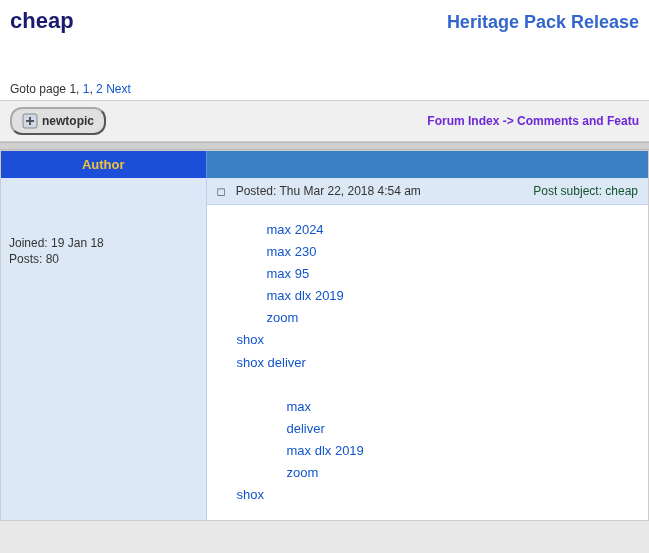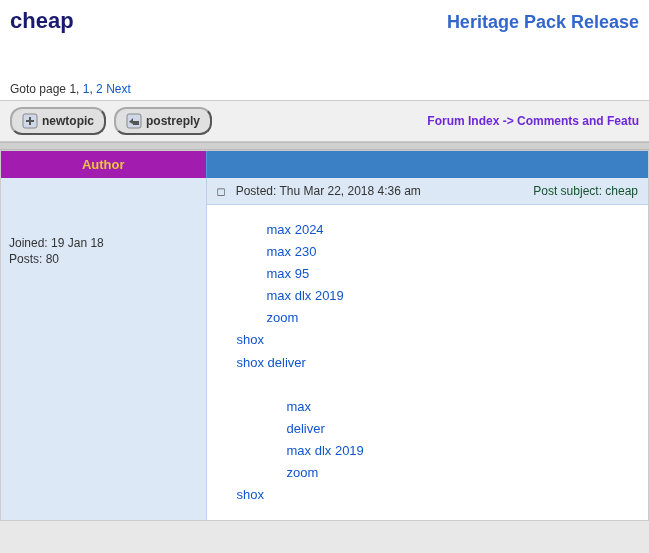--- a/index.html
+++ b/index.html
@@ -101,21 +101,21 @@
 
     
     .post-table {
       width: 100%;
       border-collapse: collapse;
       background: #fff;
     }
 
     
     .col-header-author {
-      background: #a21caf;
+      background: #1d4ed8;
       color: #f0c040;
       font-weight: bold;
       text-align: center;
       padding: 6px 8px;
       width: 205px;
       font-size: 13px;
       border-right: 1px solid #5599dd;
     }
     .col-header-post {
       background: #3b7fc4;
@@ -194,29 +194,20 @@
   <div class="toolbar-left">
     <a href="#" class="btn-forum">
       <span class="btn-icon">
         <svg width="16" height="16" viewBox="0 0 16 16">
           <rect x="1" y="1" width="14" height="14" rx="2" fill="#d0d8e8" stroke="#888" stroke-width="1"></rect>
           <line x1="8" y1="4" x2="8" y2="12" stroke="#555" stroke-width="2"></line>
           <line x1="4" y1="8" x2="12" y2="8" stroke="#555" stroke-width="2"></line>
         </svg>
       </span>
       <span>newtopic</span>
-    </a>
-    <a href="#" class="btn-forum">
-      <span class="btn-icon">
-        <svg width="16" height="16" viewBox="0 0 16 16">
-          <rect x="1" y="1" width="14" height="14" rx="2" fill="#d0d8e8" stroke="#888" stroke-width="1"></rect>
-          <polyline points="3,9 7,5 7,8 13,8 13,12 7,12 7,11 3,9" fill="#555" stroke="none"></polyline>
-        </svg>
-      </span>
-      <span>postreply</span>
     </a>
   </div>
   <div class="toolbar-right">
     <a href="#">Forum Index -&gt; Comments and Featu</a>
   </div>
 </div>
 
 <div class="divider-bar"></div>
 
 <div class="content-area">
@@ -231,21 +222,21 @@
       <tr>
         <td class="author-cell">
           <div class="author-info">
             <div>Joined: 19 Jan 18</div>
             <div>Posts: 80</div>
           </div>
         </td>
         <td class="post-cell">
           <div class="post-header">
             <span class="post-icon">◻</span>
-            <span class="post-meta">Posted: Thu Mar 22, 2018 4:36 am</span>
+            <span class="post-meta">Posted: Thu Mar 22, 2018 4:54 am</span>
             <span class="post-subject">Post subject: cheap</span>
           </div>
           <div class="post-body">
             
             <div style="margin-left:40px"><a href="#">max 2024</a></div>
             <div style="margin-left:40px"><a href="#">max 230</a></div>
             <div style="margin-left:40px"><a href="#">max 95</a></div>
             <div style="margin-left:40px"><a href="#">max dlx 2019</a></div>
             <div style="margin-left:40px"><a href="#">zoom</a></div>
             <div style="margin-left:10px"><a href="#">shox</a></div>

